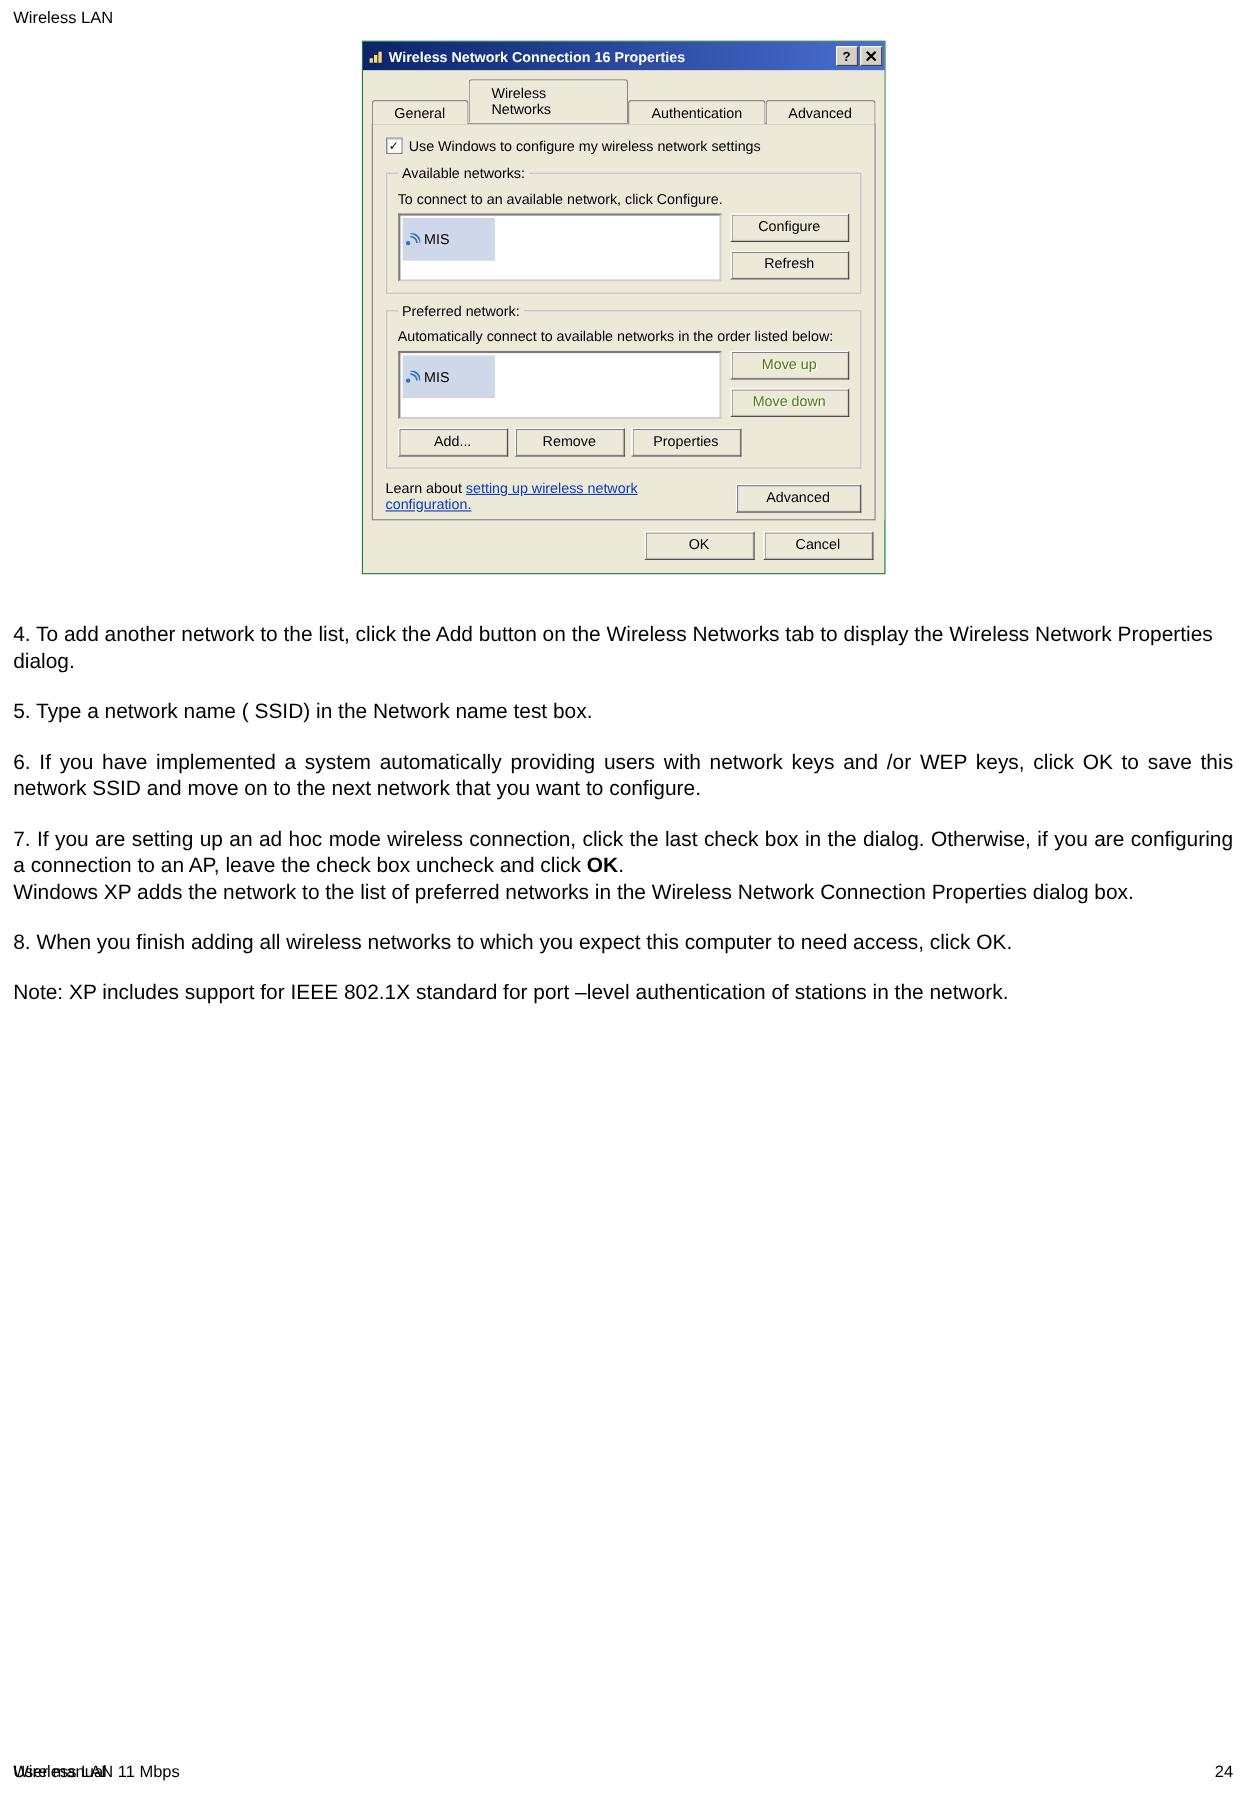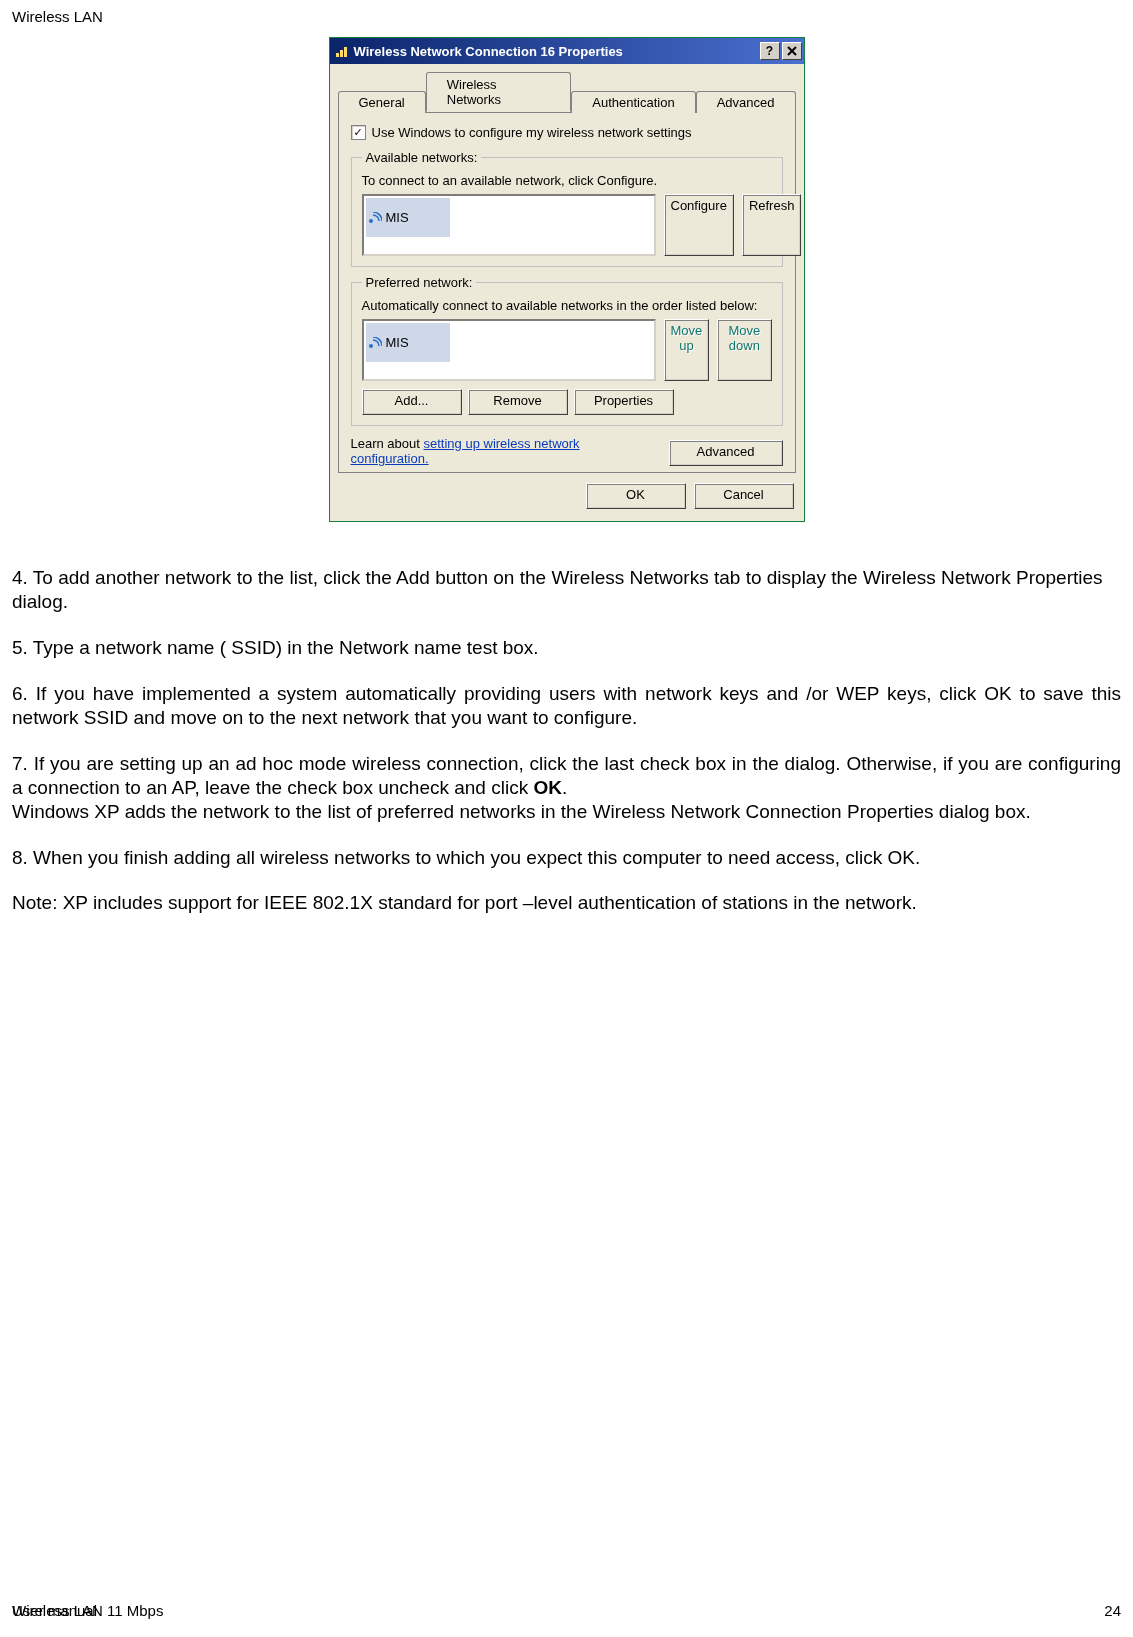--- a/index.html
+++ b/index.html
@@ -134,37 +134,37 @@
   }
   .list-item {
     display: flex; align-items: center;
     background: #cfd8e8;
     padding: 12px 2px;
     gap: 4px;
     width: fit-content;
     min-width: 80px;
   }
   .side-btns {
-    display: flex; gap: 8px;
+    display: flex; flex-direction: column; gap: 8px;
     width: 108px;
   }
   .win-btn {
     background: #ece9d8;
     border: 1px solid #fff;
     border-right-color: #404040;
     border-bottom-color: #404040;
     box-shadow: 1px 1px 0 #808080 inset, -1px -1px 0 #d4d0c8 inset;
     padding: 3px 6px;
     text-align: center;
     font-size: 13px;
     min-height: 18px;
     color:#000;
   }
   .win-btn.disabled {
-    color: #0f766e;
+    color: #4d7c0f;
     text-shadow: 1px 1px 0 #fff;
   }
   .row-btns {
     display: flex; gap: 6px; margin-top: 8px;
   }
   .row-btns .win-btn { width: 86px; }
   .learn-row {
     display: flex; align-items: flex-end; justify-content: space-between;
     margin-top: 10px;
   }

